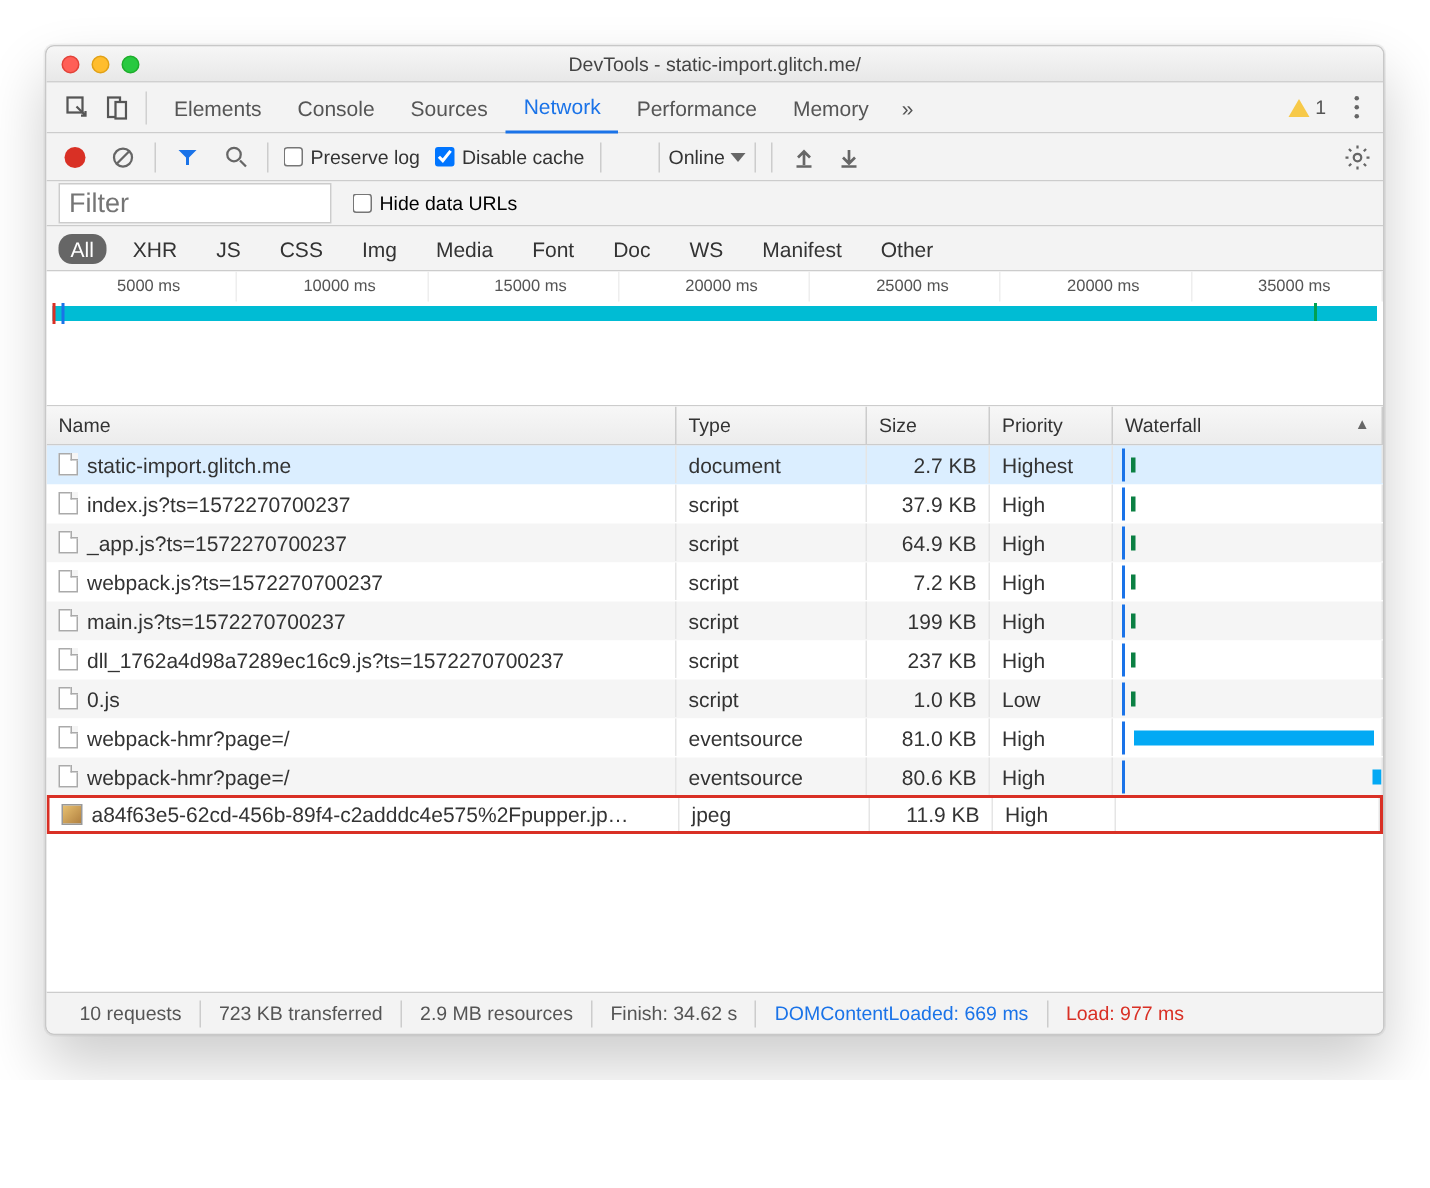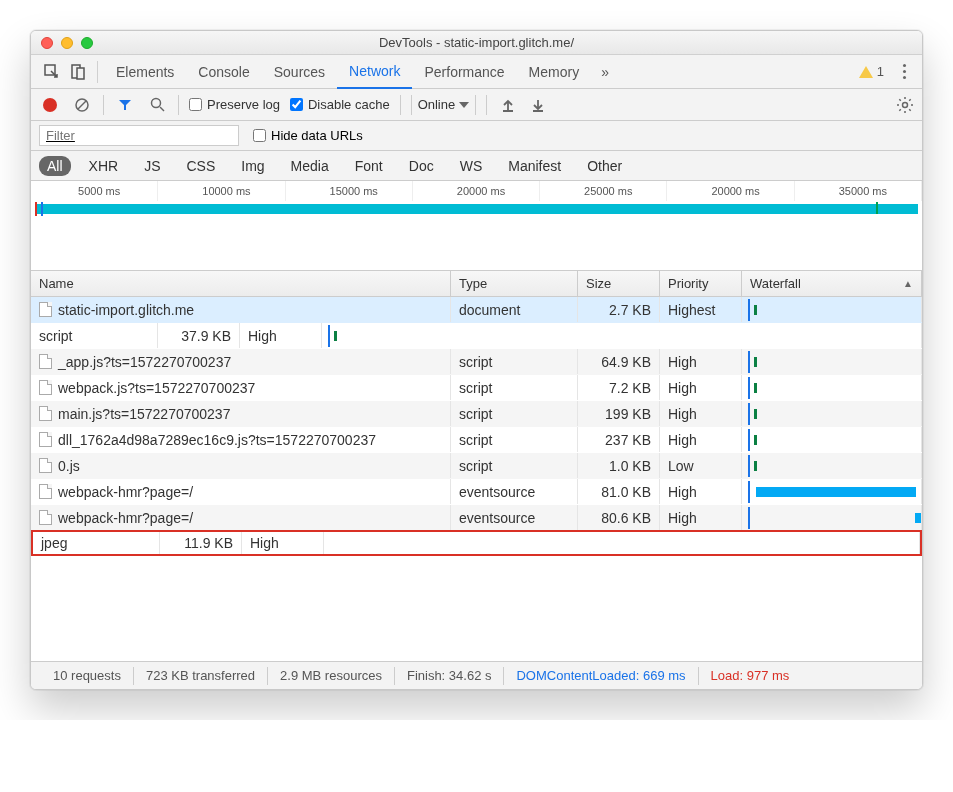--- a/index.html
+++ b/index.html
@@ -23,26 +23,26 @@
 .warn-tri { width: 0; height: 0; border-left: 7px solid transparent; border-right: 7px solid transparent; border-bottom: 12px solid #f7c948; }
 .kebab { width: 20px; height: 20px; display: flex; flex-direction: column; align-items: center; justify-content: center; gap: 3px; cursor: pointer; }
 .kebab span { width: 3px; height: 3px; background: #666; border-radius: 50%; }
 .toolbar { height: 32px; background: #f3f3f3; border-bottom: 1px solid #ccc; display: flex; align-items: center; padding: 0 8px; gap: 10px; font-size: 13px; color: #333; }
 .toolbar .tbtn { width: 22px; height: 22px; display: flex; align-items: center; justify-content: center; cursor: pointer; }
 .rec-dot { width: 14px; height: 14px; background: #d93025; border-radius: 50%; }
 .v-sep { width: 1px; height: 20px; background: #ccc; }
 .funnel { color: #1a73e8; }
 .chk { display: flex; align-items: center; gap: 5px; }
 .chk input { width: 13px; height: 13px; }
-.throttle { display: flex; align-items: center; gap: 4px; padding: 0 6px; border-left: 1px solid #ccc; border-right: 1px solid #ccc; height: 20px; }
+.throttle { display: flex; align-items: center; gap: 4px; padding: 0 6px; border-left: 1px solid #ccc; border-right: 1px solid #ccc; height: 20px; margin-left: 28px; }
 .throttle-cb { width: 0; height: 0; border-left: 5px solid transparent; border-right: 5px solid transparent; border-top: 6px solid #666; }
 .updown { display: flex; gap: 8px; }
 .gear { margin-left: auto; cursor: pointer; color: #555; font-size: 16px; }
 .filterbar { height: 30px; background: #f3f3f3; border-bottom: 1px solid #ccc; display: flex; align-items: center; padding: 0 8px; gap: 14px; font-size: 13px; }
-.filter-input { width: 200px; padding: 2px 6px; font-size: 13px; border: 1px solid #ccc; background: #fff; text-decoration: underline; }
+.filter-input { width: 182px; padding: 2px 6px; font-size: 18px; border: 1px solid #ccc; background: #fff; }
 .typebar { height: 30px; background: #f3f3f3; border-bottom: 1px solid #ccc; display: flex; align-items: center; padding: 0 8px; gap: 10px; font-size: 14px; color: #333; }
 .type-pill { padding: 2px 8px; cursor: pointer; }
 .type-pill.active { background: #666; color: #fff; border-radius: 9px; }
 .timeline { height: 90px; border-bottom: 1px solid #ccc; background: #fff; position: relative; }
 .tl-ticks { height: 20px; display: flex; font-size: 11px; color: #555; }
 .tl-ticks span { flex: 1; text-align: center; padding-top: 4px; border-right: 1px solid #eee; margin-left: 10px; }
 .tl-body { height: 10px; background: #00bcd4; margin: 3px 4px 0 4px; position: relative; }
 .tl-bar-red { position: absolute; left: 0; top: -2px; width: 2px; height: 14px; background: #d93025; }
 .tl-bar-blue { position: absolute; left: 6px; top: -2px; width: 2px; height: 14px; background: #1a73e8; }
 .tl-end { position: absolute; right: 40px; top: -2px; width: 2px; height: 12px; background: #00a152; }
@@ -243,20 +243,24 @@
           </div>
           <div class="cell col-type">document</div>
           <div class="cell col-size size">2.7 KB</div>
           <div class="cell col-prio">Highest</div>
           <div class="cell col-wf wf-cell">
             <div class="wf-line"></div>
             <div class="wf-green"></div>
           </div>
         </div>
         <div class="row">
+          <div class="cell col-name">
+            <div class="file-icon"></div>
+            <span>index.js?ts=1572270700237</span>
+          </div>
           <div class="cell col-type">script</div>
           <div class="cell col-size size">37.9 KB</div>
           <div class="cell col-prio">High</div>
           <div class="cell col-wf wf-cell">
             <div class="wf-line"></div>
             <div class="wf-green"></div>
           </div>
         </div>
         <div class="row">
           <div class="cell col-name">
@@ -343,20 +347,24 @@
           </div>
           <div class="cell col-type">eventsource</div>
           <div class="cell col-size size">80.6 KB</div>
           <div class="cell col-prio">High</div>
           <div class="cell col-wf wf-cell">
             <div class="wf-line"></div>
             <div class="wf-bar-end"></div>
           </div>
         </div>
         <div class="row highlight-row">
+          <div class="cell col-name">
+            <div class="img-icon"></div>
+            <span>a84f63e5-62cd-456b-89f4-c2adddc4e575%2Fpupper.jp…</span>
+          </div>
           <div class="cell col-type">jpeg</div>
           <div class="cell col-size size">11.9 KB</div>
           <div class="cell col-prio">High</div>
           <div class="cell col-wf wf-cell"></div>
         </div>
       </div>
   </div>
 
   <div class="statusbar">
     <div class="seg">10 requests</div>

